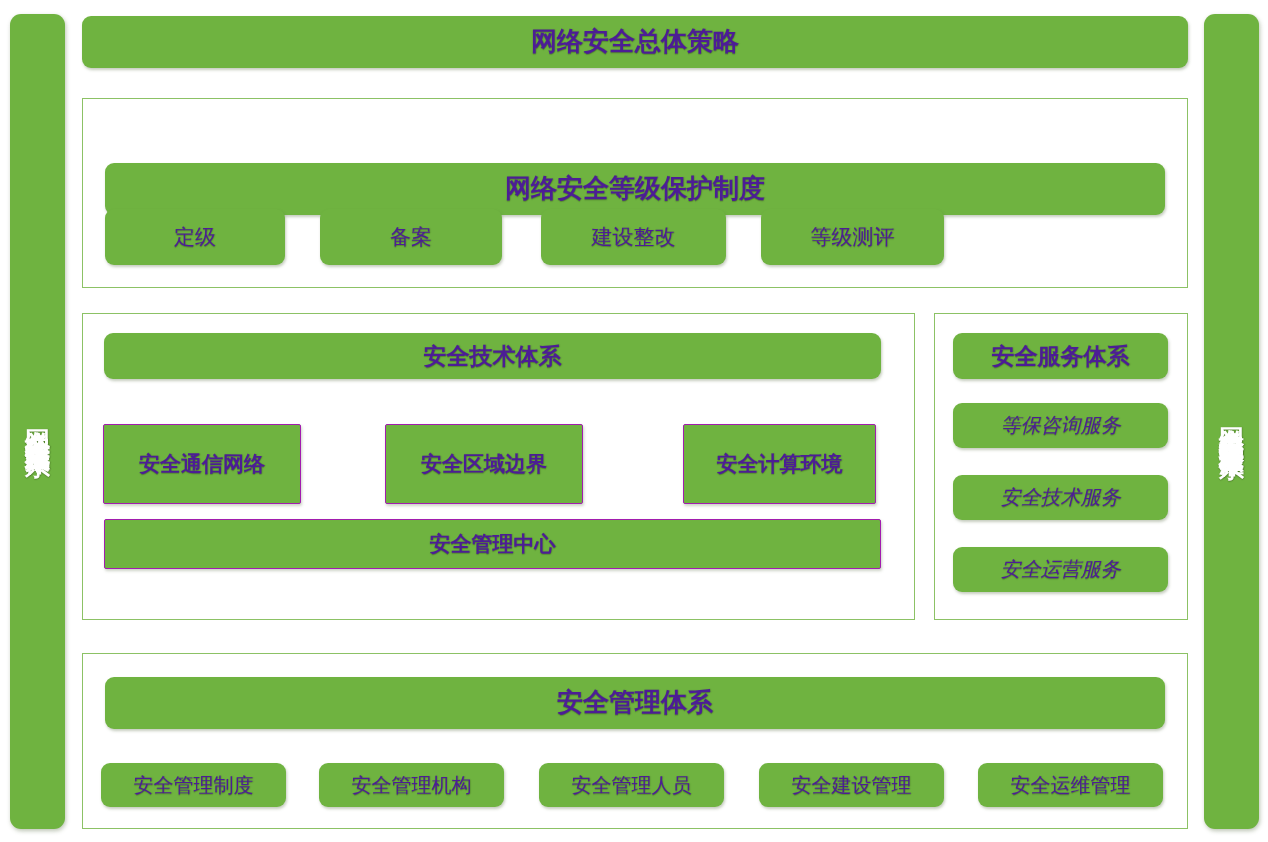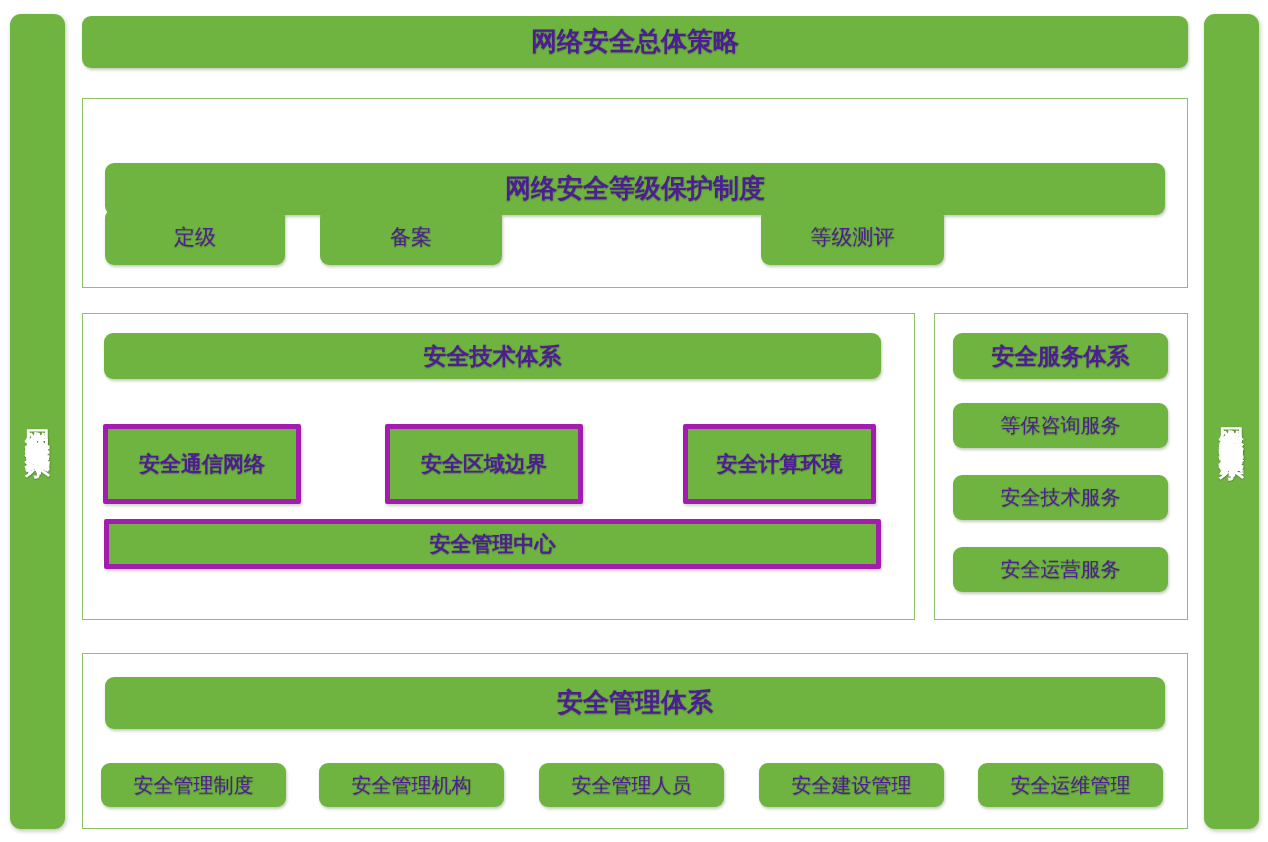--- a/index.html
+++ b/index.html
@@ -21,21 +21,21 @@
     display:flex;
     align-items:center;
     justify-content:center;
     text-align:center;
     box-sizing:border-box;
     text-shadow:0 1px 1px rgba(60,90,30,.45), 1px 0 1px rgba(60,90,30,.25);
     line-height:1.15;
     white-space:nowrap;
   }
   .rounded{border-radius:9px;box-shadow:1px 2px 3px rgba(90,110,70,.35);}
-  .sharp{border-radius:2px;border:5px solid #a21caf;box-shadow:1px 2px 3px rgba(90,110,70,.30);}
+  .sharp{border-radius:2px;border:1px solid #a21caf;box-shadow:1px 2px 3px rgba(90,110,70,.30);}
   .bold{font-weight:bold;}
 
   
   .rail{
     position:absolute;
     background:#6FB340;
     border-radius:11px;
     box-shadow:1px 2px 4px rgba(90,110,70,.4);
     color:#fff;
     font-weight:bold;
@@ -82,21 +82,21 @@
   #tech-title{left:104px;top:333px;width:777px;height:46px;font-size:23px;}
   .tech-zone{top:424px;height:80px;font-size:21px;}
   #tz0{left:103px;width:198px;}
   #tz1{left:385px;width:198px;}
   #tz2{left:683px;width:193px;}
   #tech-center{left:104px;top:519px;width:777px;height:50px;font-size:21px;}
 
   
   #panel-service{left:934px;top:313px;width:254px;height:307px;}
   #service-title{left:953px;top:333px;width:215px;height:46px;font-size:23px;}
-  .service-item{left:953px;width:215px;height:45px;font-size:20px;}
+  .service-item{left:953px;width:215px;height:45px;font-size:20px;font-style:italic;}
   #si0{top:403px;}
   #si1{top:475px;}
   #si2{top:547px;}
 
   
   #panel-mgmt{left:82px;top:653px;width:1106px;height:176px;}
   #mgmt-title{left:105px;top:677px;width:1060px;height:52px;font-size:26px;}
   .mgmt-pill{top:763px;height:44px;width:185px;font-size:20px;}
   #mp0{left:101px;}
   #mp1{left:319px;}
@@ -116,20 +116,21 @@
   <div class="rail" id="rail-right">
     <span class="vtxt">网络安全等级保护政策标准体系</span>
   </div>
 
   <div class="g rounded bold" id="top-bar">网络安全总体策略</div>
 
   <div class="panel" id="panel-grading"></div>
   <div class="g rounded bold" id="grading-title">网络安全等级保护制度</div>
   <div class="g rounded grading-pill" id="gp0">定级</div>
   <div class="g rounded grading-pill" id="gp1">备案</div>
+  <div class="g rounded grading-pill" id="gp2">建设整改</div>
   <div class="g rounded grading-pill" id="gp3">等级测评</div>
 
   <div class="panel" id="panel-tech"></div>
   <div class="g rounded bold" id="tech-title">安全技术体系</div>
   <div class="g sharp bold tech-zone" id="tz0">安全通信网络</div>
   <div class="g sharp bold tech-zone" id="tz1">安全区域边界</div>
   <div class="g sharp bold tech-zone" id="tz2">安全计算环境</div>
   <div class="g sharp bold" id="tech-center">安全管理中心</div>
 
   <div class="panel" id="panel-service"></div>

